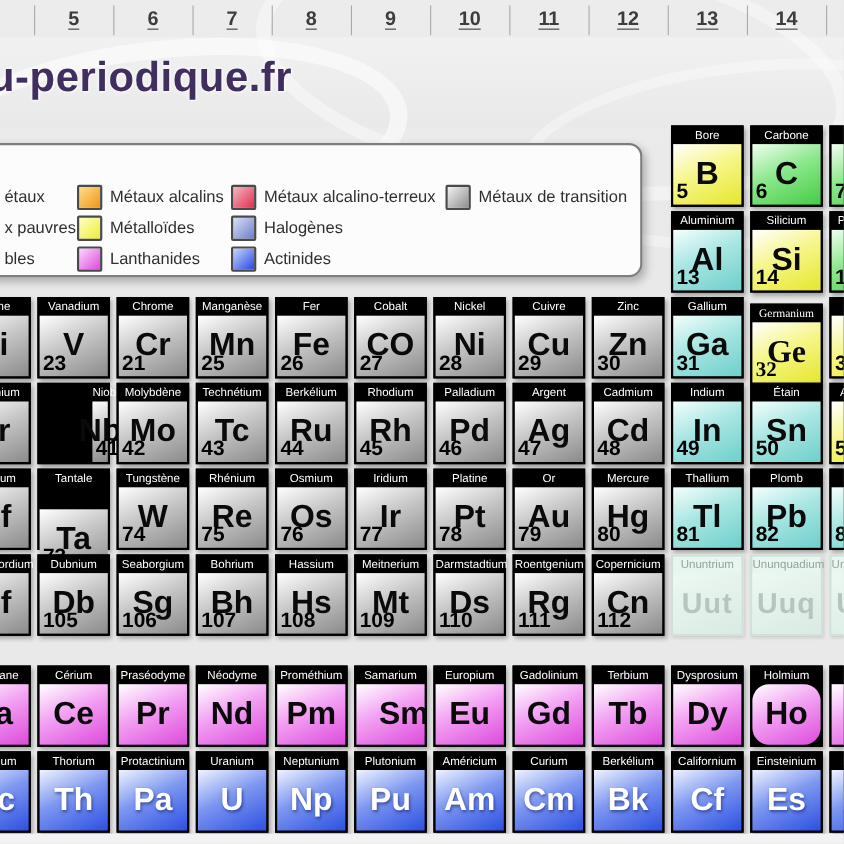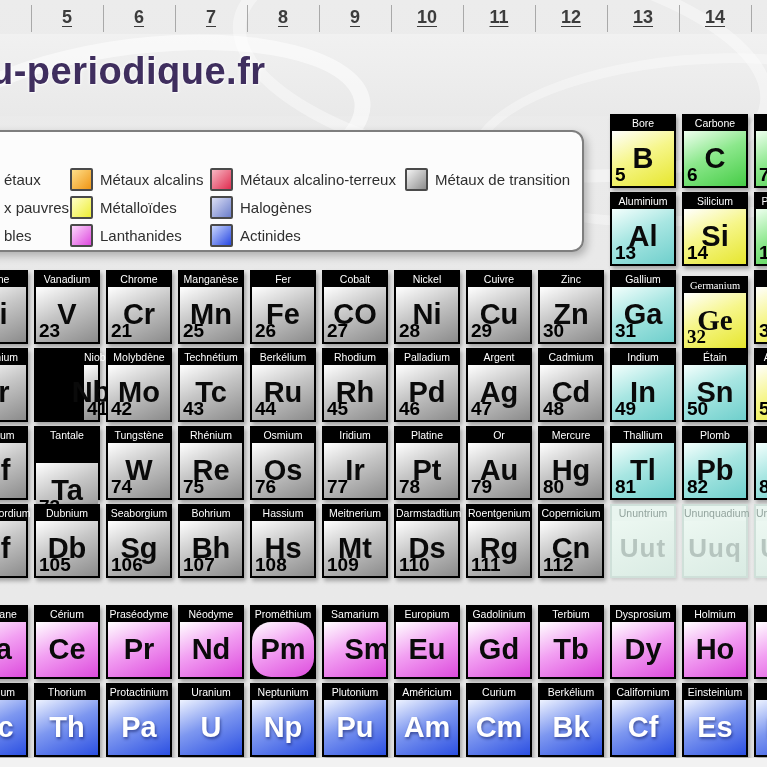--- a/index.html
+++ b/index.html
@@ -504,21 +504,21 @@
   </div>
       <div class="cell cat-lanthanides" style="left: 178px; top: 605px;">
     <div class="cell-name">Néodyme</div>
     <div class="cell-body" style="background: linear-gradient(155deg, rgb(255, 255, 255) 0%, rgb(242, 160, 242) 45%, rgb(221, 75, 221) 100%);">
       <div class="cell-symbol">Nd</div>
 
     </div>
   </div>
       <div class="cell cat-lanthanides" style="left: 250px; top: 605px;">
     <div class="cell-name">Prométhium</div>
-    <div class="cell-body" style="background: linear-gradient(155deg, rgb(255, 255, 255) 0%, rgb(242, 160, 242) 45%, rgb(221, 75, 221) 100%); border-radius: 19px;">
+    <div class="cell-body" style="background: linear-gradient(155deg, rgb(255, 255, 255) 0%, rgb(242, 160, 242) 45%, rgb(221, 75, 221) 100%);">
       <div class="cell-symbol">Pm</div>
 
     </div>
   </div>
       <div class="cell cat-lanthanides" style="left: 322px; top: 605px;">
     <div class="cell-name">Samarium</div>
     <div class="cell-body" style="background: linear-gradient(155deg, rgb(255, 255, 255) 0%, rgb(242, 160, 242) 45%, rgb(221, 75, 221) 100%); padding-left: 24px;">
       <div class="cell-symbol">Sm</div>
 
     </div>
@@ -546,21 +546,21 @@
   </div>
       <div class="cell cat-lanthanides" style="left: 610px; top: 605px;">
     <div class="cell-name">Dysprosium</div>
     <div class="cell-body" style="background: linear-gradient(155deg, rgb(255, 255, 255) 0%, rgb(242, 160, 242) 45%, rgb(221, 75, 221) 100%);">
       <div class="cell-symbol">Dy</div>
 
     </div>
   </div>
       <div class="cell cat-lanthanides" style="left: 682px; top: 605px;">
     <div class="cell-name">Holmium</div>
-    <div class="cell-body" style="background: linear-gradient(155deg, rgb(255, 255, 255) 0%, rgb(242, 160, 242) 45%, rgb(221, 75, 221) 100%);">
+    <div class="cell-body" style="background: linear-gradient(155deg, rgb(255, 255, 255) 0%, rgb(242, 160, 242) 45%, rgb(221, 75, 221) 100%); border-radius: 15px;">
       <div class="cell-symbol">Ho</div>
 
     </div>
   </div>
       <div class="cell cat-lanthanides" style="left: 754px; top: 605px;">
     <div class="cell-name">Erbium</div>
     <div class="cell-body" style="background: linear-gradient(155deg, rgb(255, 255, 255) 0%, rgb(242, 160, 242) 45%, rgb(221, 75, 221) 100%);">
       
       
     </div>

